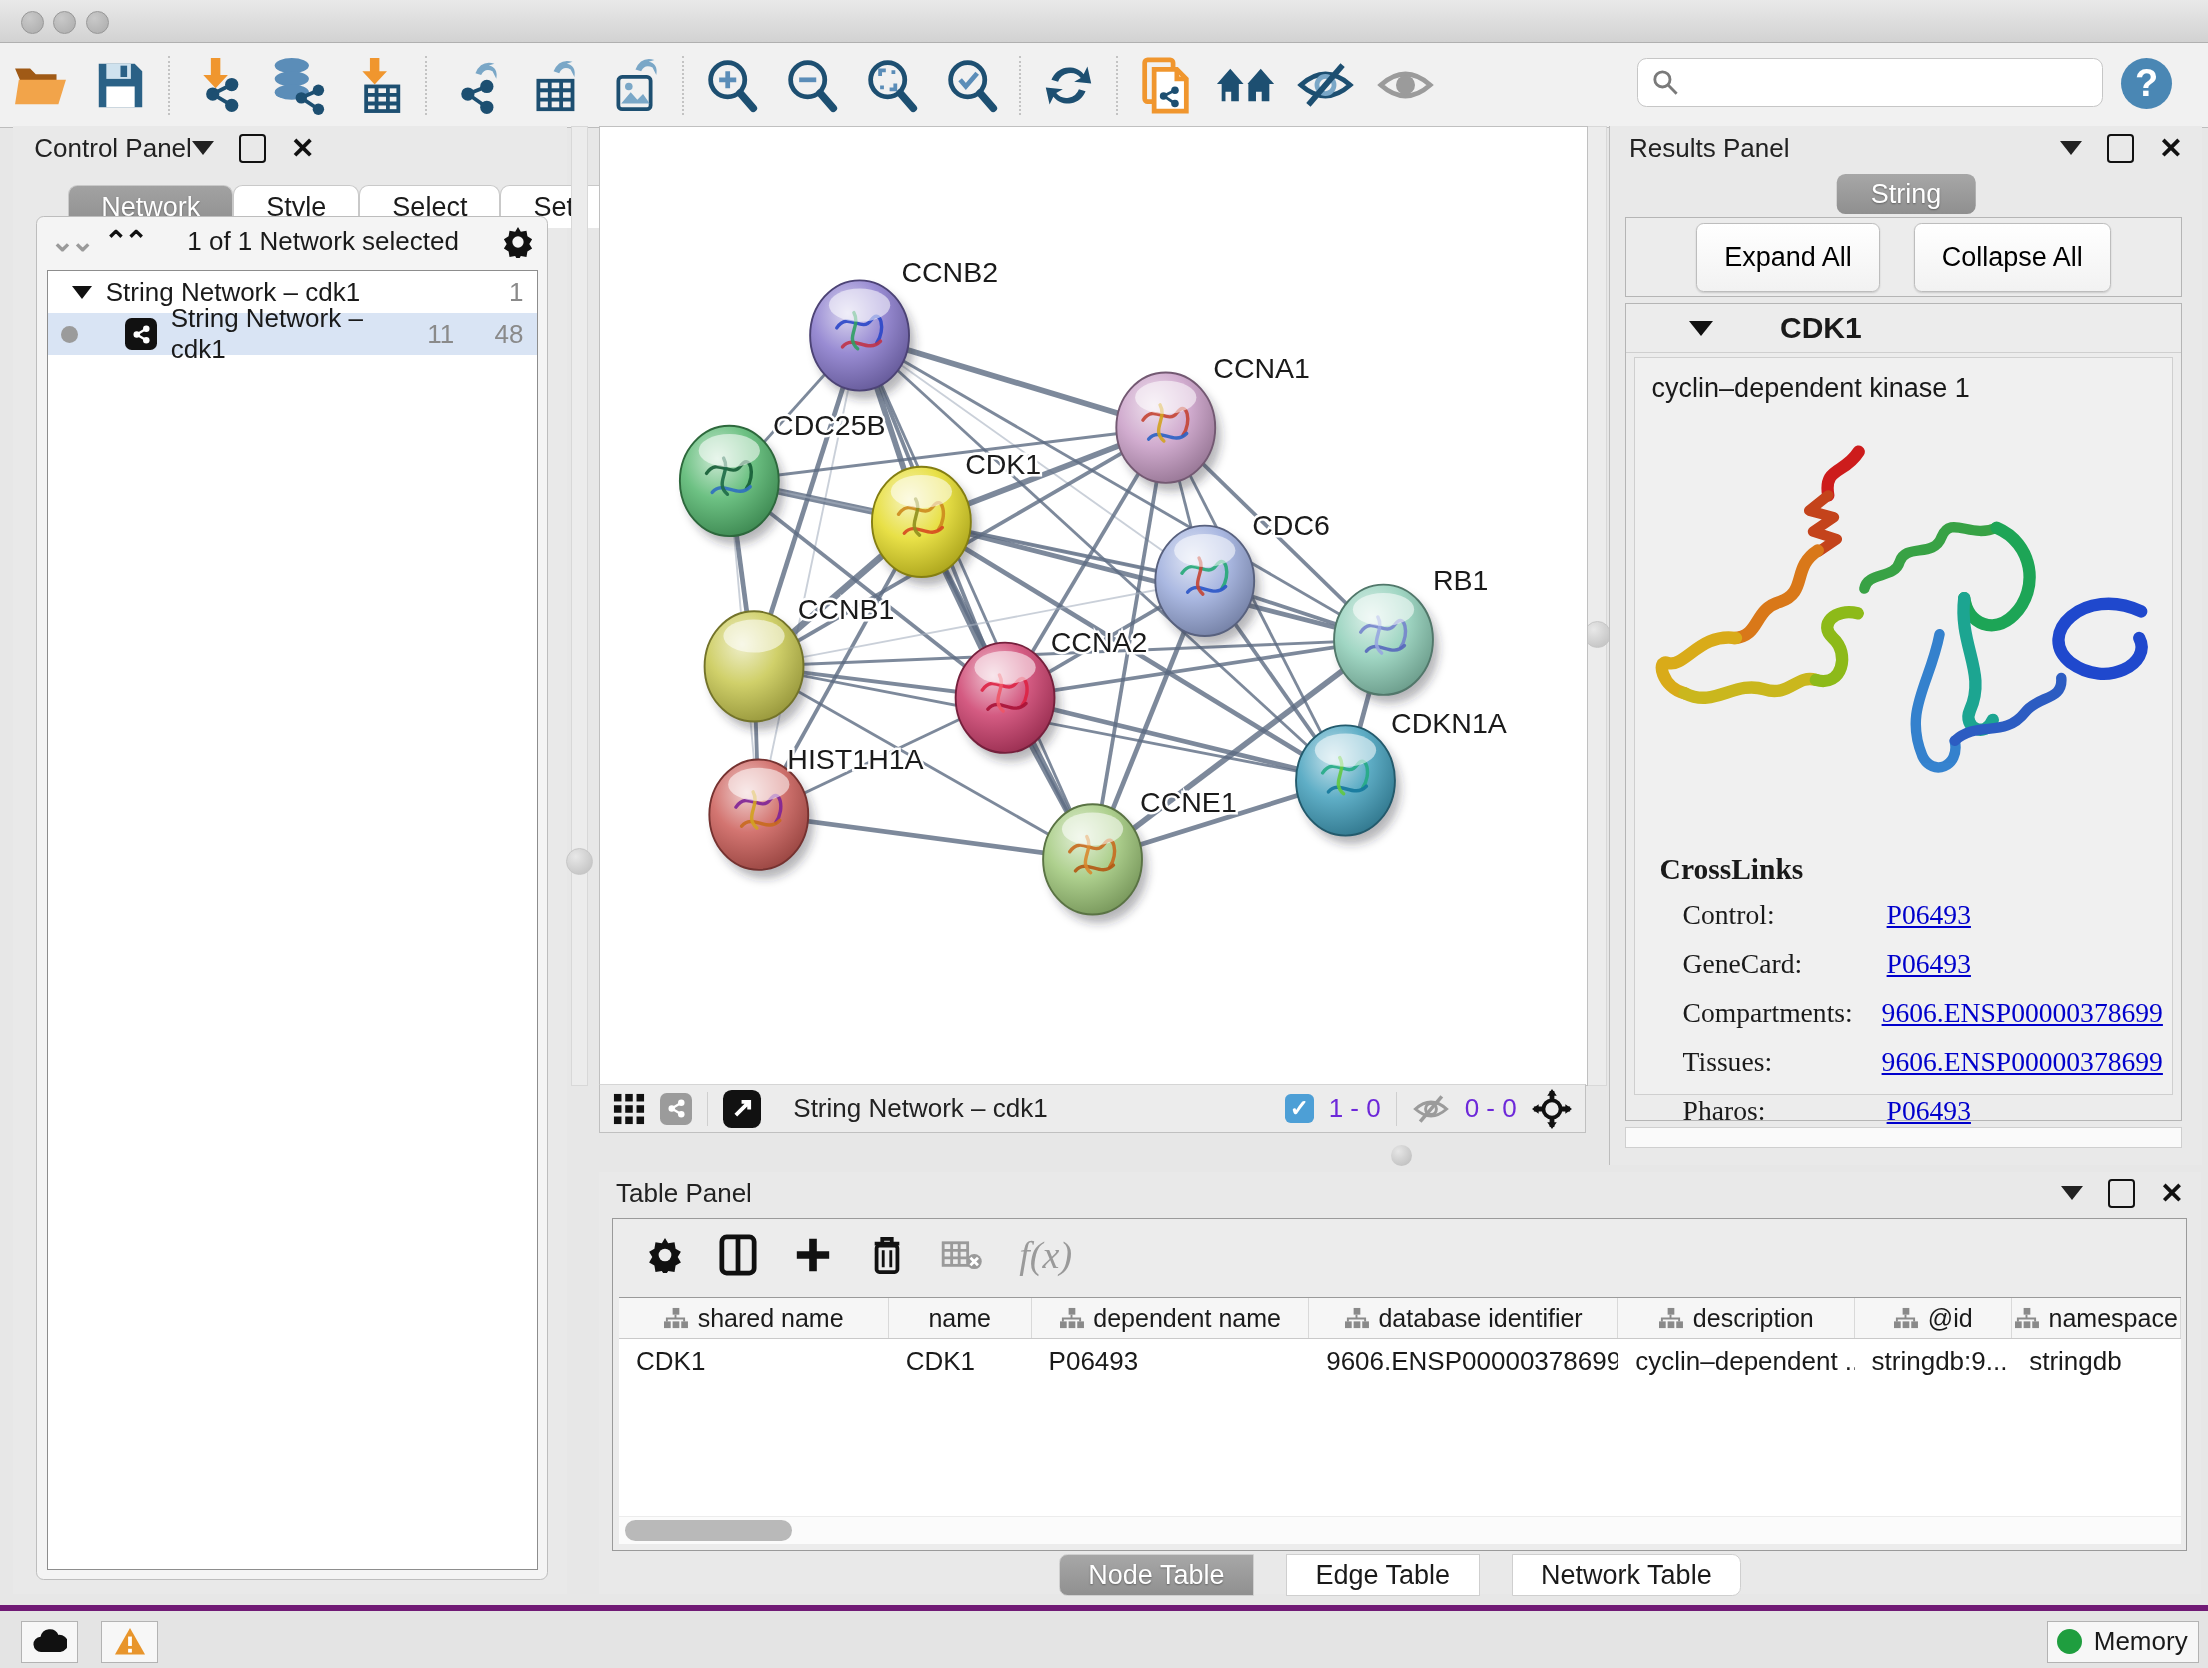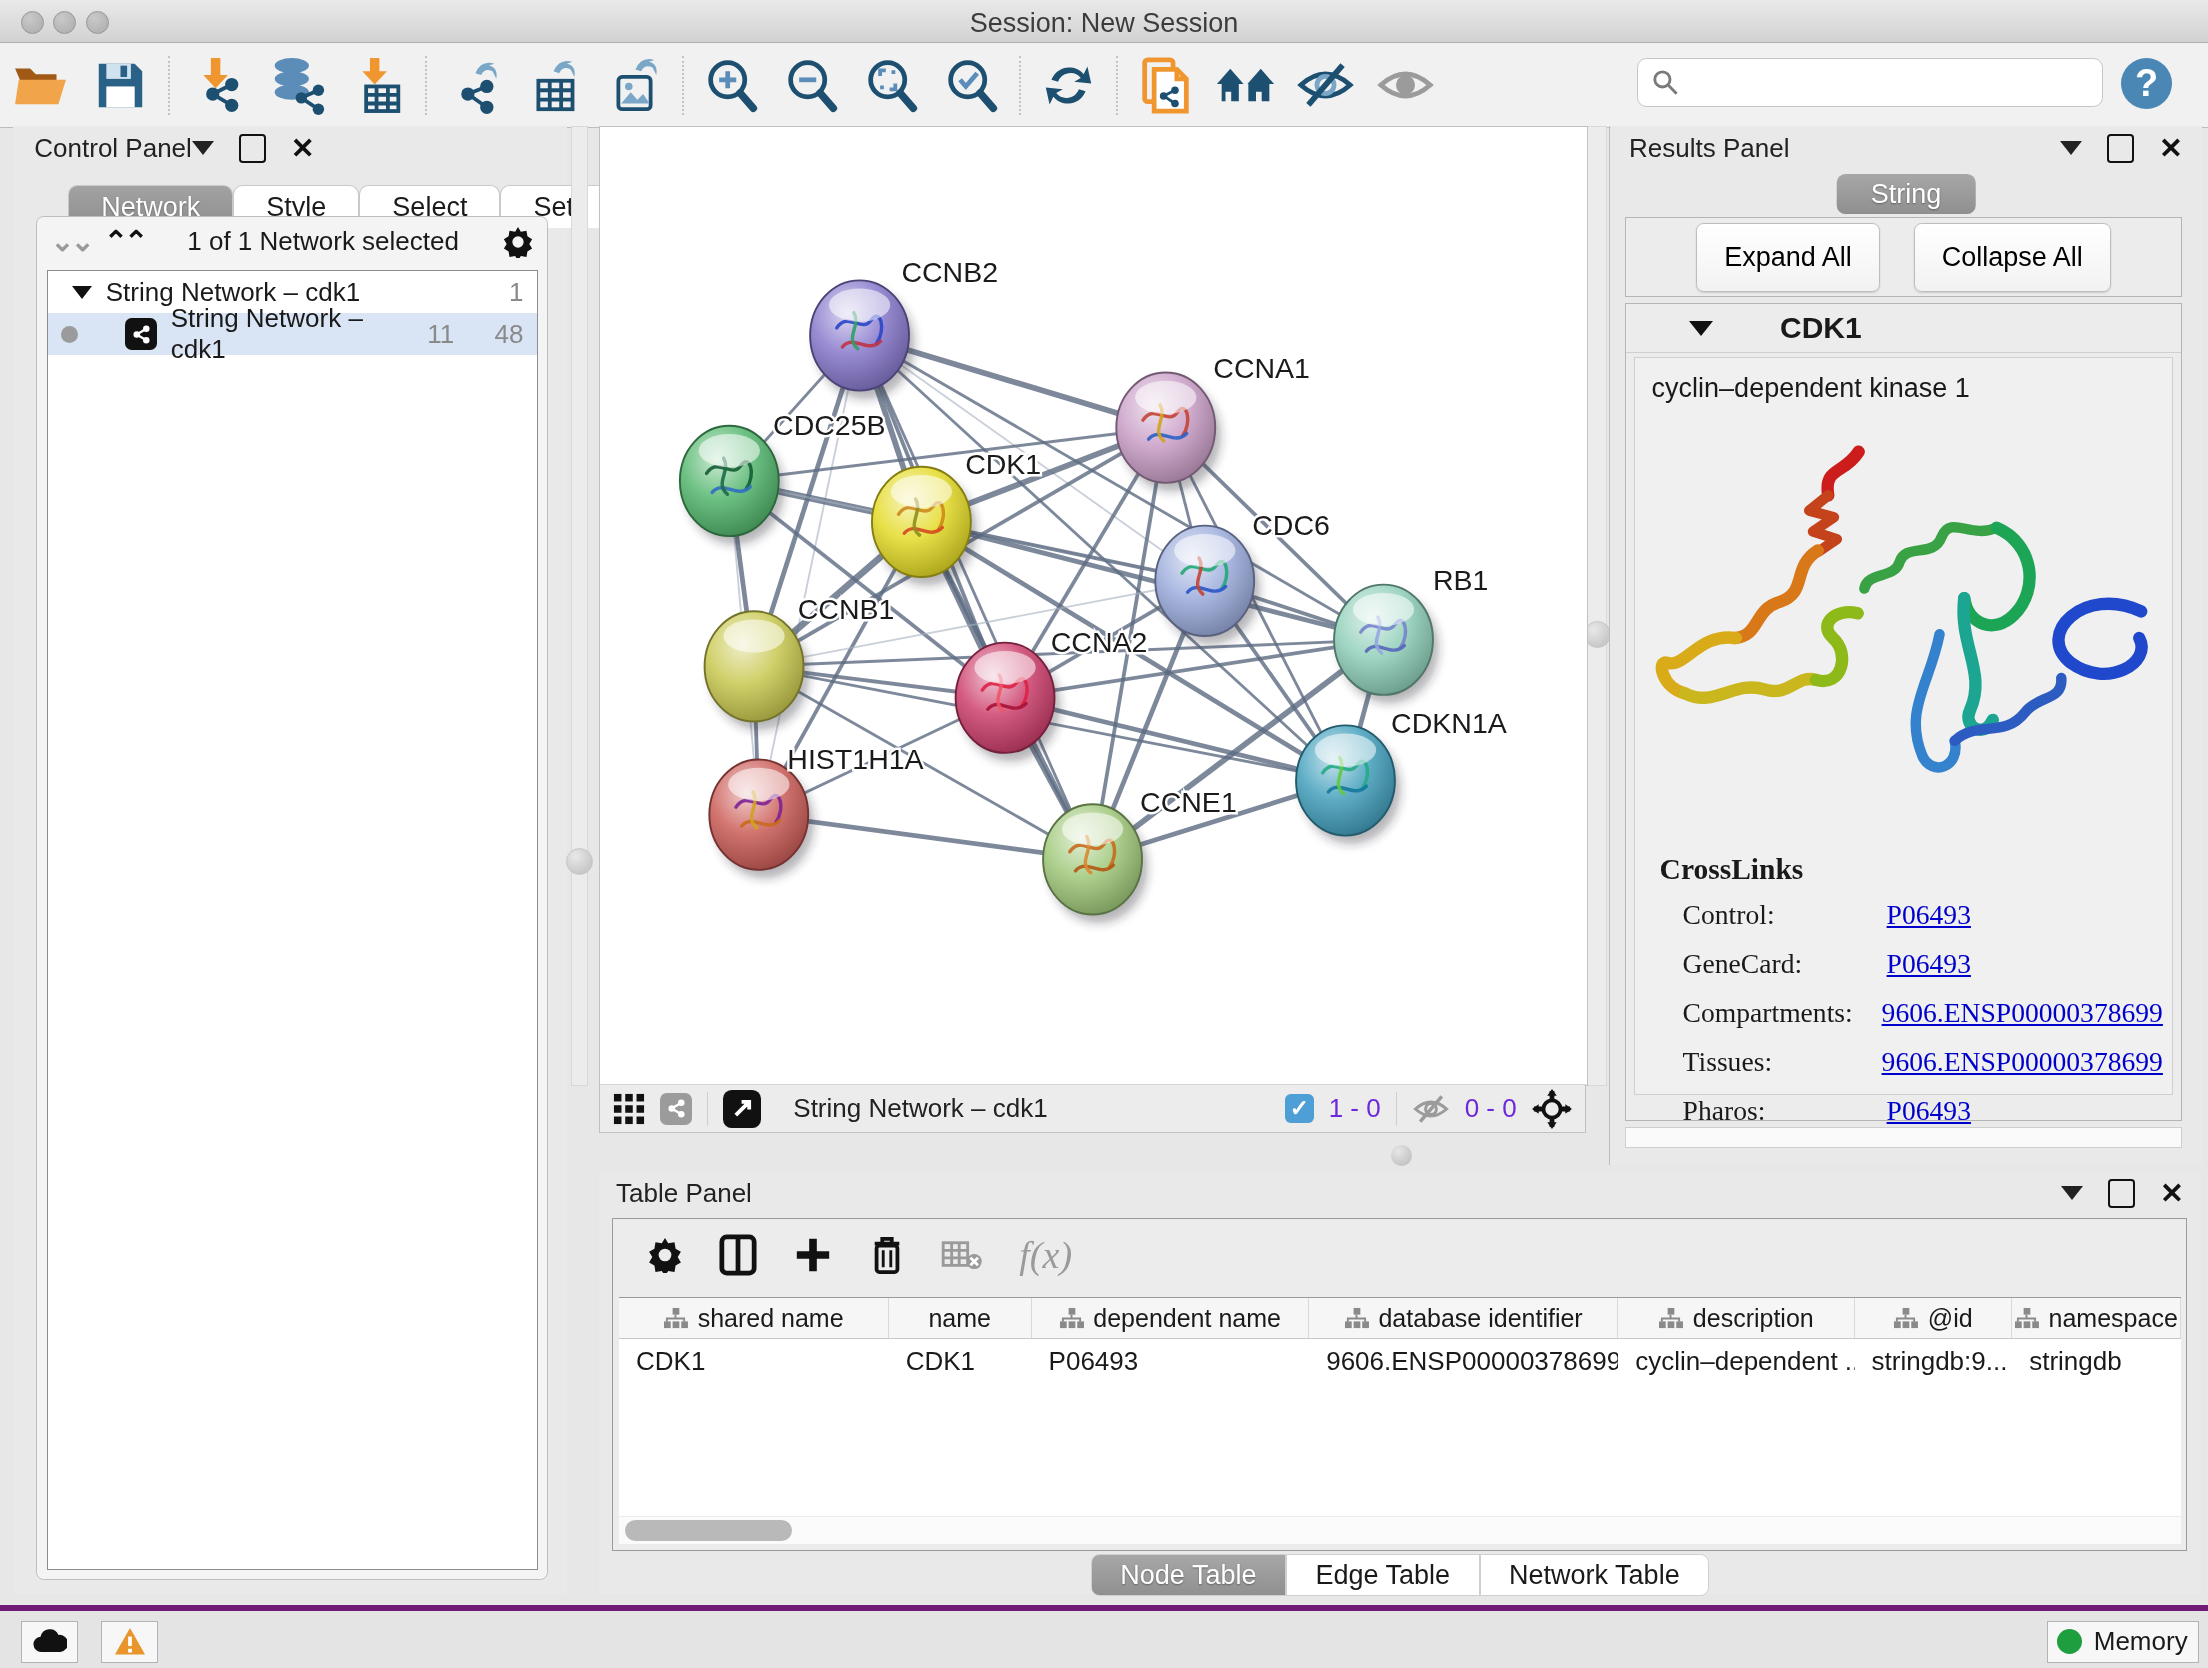--- a/index.html
+++ b/index.html
@@ -83,21 +83,21 @@
   #tp-box{position:absolute;left:13.3px;top:46px;width:1575px;height:333px;background:#ececec;border:1.9px solid #9a9a9a;box-sizing:border-box;}
   #tp-toolbar{height:72px;display:flex;align-items:center;gap:36px;padding-left:34px;}
   #tp-toolbar .t-ic{display:flex;align-items:center;justify-content:center;}
   #tp-table{position:absolute;left:5.7px;top:78px;right:5.7px;bottom:34px;background:#fff;border-top:1.9px solid #9a9a9a;overflow:hidden;}
   #tp-cols{display:flex;height:40px;background:#f6f6f6;border-bottom:1.9px solid #c9c9c9;}
   .col-h{display:flex;align-items:center;justify-content:center;gap:9.5px;font-size:25px;border-right:1px solid #d9d9d9;box-sizing:border-box;overflow:hidden;white-space:nowrap;}
   #tp-row{display:flex;height:44px;align-items:center;}
   .cell{font-size:26px;padding-left:17px;box-sizing:border-box;overflow:hidden;white-space:nowrap;}
   #tp-hscroll{position:absolute;left:5.7px;bottom:5.7px;right:5.7px;height:27px;background:#fbfbfb;}
   #tp-thumb{position:absolute;left:5.7px;top:2.9px;width:167px;height:21px;border-radius:10.5px;background:#b9b9b9;}
-  #tp-tabs{position:absolute;left:0;right:0;bottom:-1.9px;top:382px;display:flex;justify-content:center;}
+  #tp-tabs{position:absolute;left:0;right:0;bottom:-1.9px;top:382px;display:flex;justify-content:center;gap:32px;}
   .tp-tab{height:40px;padding:0 28.5px;display:flex;align-items:center;font-size:27px;background:#fff;border:1px solid #cfcfcf;}
   .tp-tab:first-child{border-radius:8.6px 0 0 8.6px;}
   .tp-tab:last-child{border-radius:0 8.6px 8.6px 0;}
   .tp-tab.sel{background:linear-gradient(#a7a7a7,#909090);color:#fff;text-shadow:0 1px 1.9px rgba(0,0,0,.35);}
   
   #statusbar{position:absolute;left:0;top:1605px;width:2208px;height:63px;background:#e4e4e4;border-top:6px solid #701a75;}
   .sb-btn{position:absolute;top:9.5px;height:42px;background:#f7f7f7;border:1.9px solid #b3b3b3;display:flex;align-items:center;justify-content:center;box-sizing:border-box;}
   #memory-btn{right:9.5px;width:152px;gap:11.4px;font-size:26px;}
   #mem-dot{width:25px;height:25px;border-radius:50%;}
   
@@ -107,21 +107,20 @@
 </style>
 </head>
 <body>
 
 <div id="app">
 
   <div id="titlebar">
     <div class="tl" style="left:21px"></div>
     <div class="tl" style="left:53px"></div>
     <div class="tl" style="left:86px"></div>
-    <div id="win-title">Session: New Session</div>
   </div>
 
   <div id="toolbar">
     <div class="tb-btn">
       <svg width="59" height="49" viewBox="0 0 62 52">
           <path d="M4 8 h16 l6 6 h22 v8 H10 z" fill="#a05a16"></path>
           <path d="M8 20 h50 l-8 26 H4 z" fill="#f2a44a"></path>
         </svg>
     </div>
     <div class="tb-btn">

